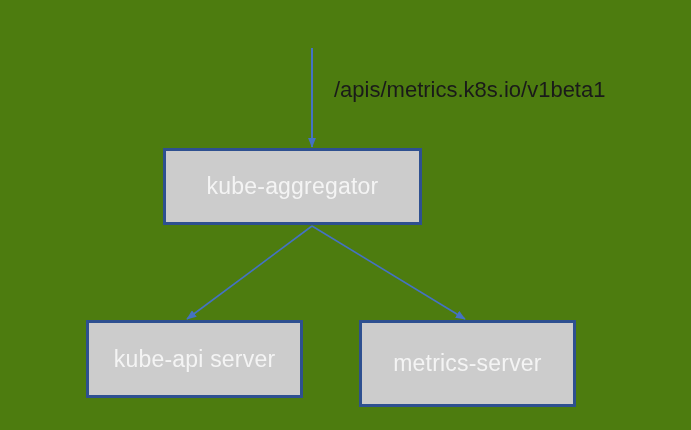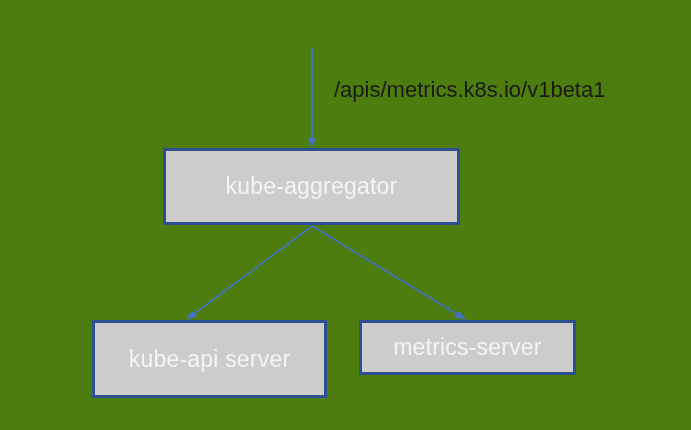--- a/index.html
+++ b/index.html
@@ -41,34 +41,34 @@
     font-size: 23px;
     font-weight: 400;
     letter-spacing: 0.2px;
     line-height: 1;
     white-space: nowrap;
     font-family: "Liberation Sans", sans-serif;
   }
   #node-kube-aggregator {
     left: 163px;
     top: 148px;
-    width: 297px;
+    width: 259px;
     height: 77px;
   }
   #node-kube-api-server {
-    left: 92px;
+    left: 86px;
     top: 320px;
-    width: 235px;
+    width: 217px;
     height: 78px;
   }
   #node-metrics-server {
     left: 359px;
     top: 320px;
     width: 217px;
-    height: 55px;
+    height: 87px;
     text-align: center;
   }
   #edge-label-api-path {
     position: absolute;
     left: 334px;
     top: 77px;
     color: #1a1a1a;
     font-size: 22px;
     line-height: 1.2;
     white-space: nowrap;

